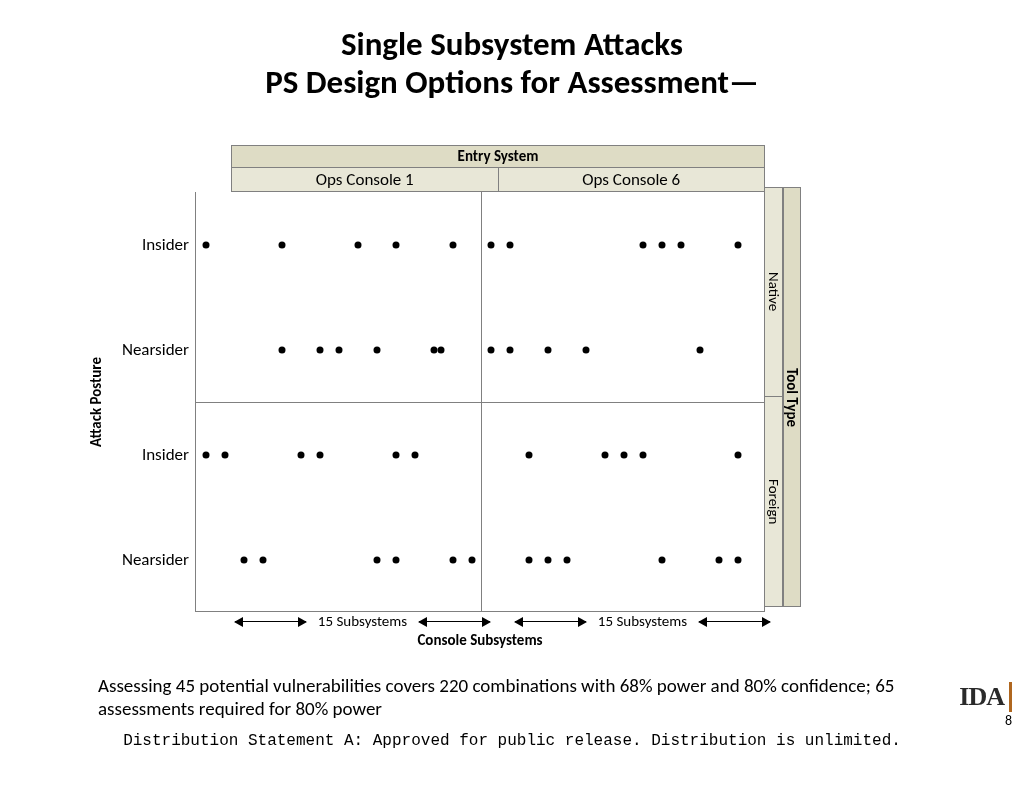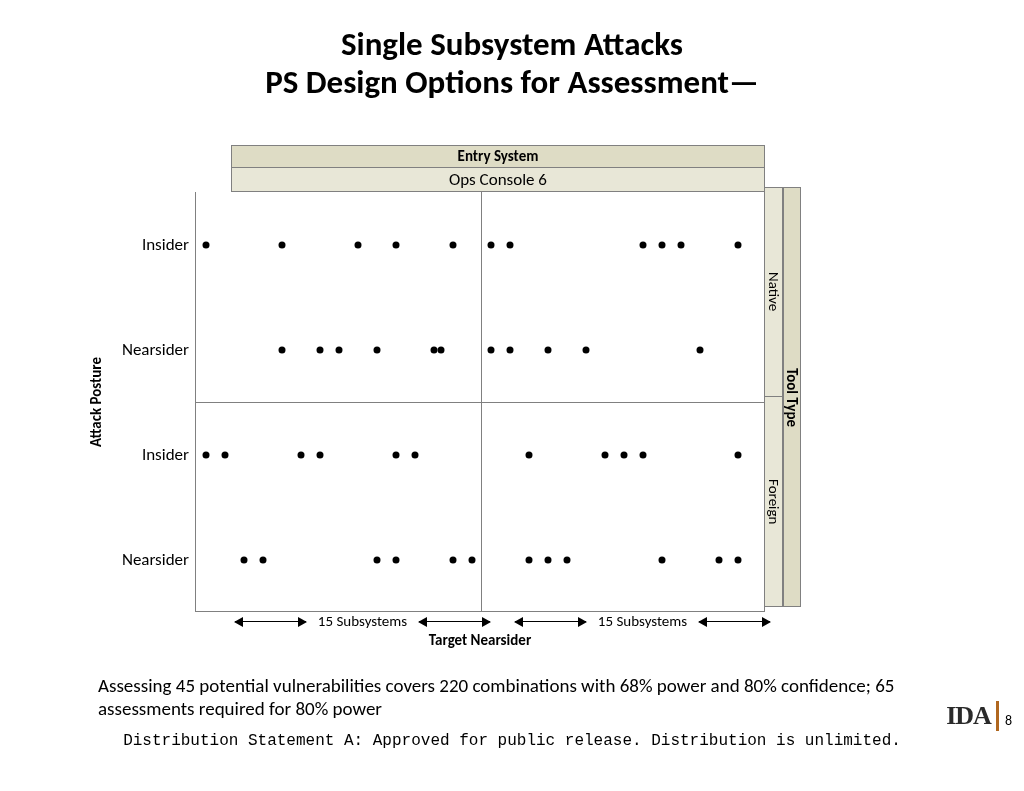--- a/index.html
+++ b/index.html
@@ -211,21 +211,21 @@
     font-family: Liberation Mono, monospace;
   }
 
   
   .logo-block {
     position: absolute;
     right: 12px;
     bottom: 60px;
     display: flex;
     align-items: flex-end;
-    gap: 6px;
+    flex-direction: column;
   }
   .ida-logo {
     font-family: Georgia, "Times New Roman", serif;
     font-size: 26px;
     font-weight: 700;
     color: #2a2a2a;
     letter-spacing: -1px;
     position: relative;
     padding-right: 5px;
     border-right: 3px solid #b0671f;
@@ -238,20 +238,21 @@
 <div class="title-block">
   <div class="title-line">Single Subsystem Attacks</div>
   <div class="title-line">PS Design Options for Assessment—</div>
 </div>
 
 <div class="chart-wrap">
 
   <div class="top-headers">
     <div class="hdr-entry">Entry System</div>
     <div class="hdr-ops-row">
+      <div class="hdr-ops-cell">Ops Console 1</div>
       <div class="hdr-ops-cell">Ops Console 6</div>
     </div>
   </div>
 
   <div class="plot-row">
     <div class="left-labels">
       <div class="y-axis-title">Attack Posture</div>
       <div class="row-label" style="top:52px">Insider</div>
       <div class="row-label" style="top:157px">Nearsider</div>
       <div class="row-label" style="top:262px">Insider</div>
@@ -325,21 +326,21 @@
     <div class="arrow-group ag-left" style="left:40px">
       <div class="arrow-line"></div>
       <span>15 Subsystems</span>
       <div class="arrow-line"></div>
     </div>
     <div class="arrow-group ag-right" style="left:320px">
       <div class="arrow-line"></div>
       <span>15 Subsystems</span>
       <div class="arrow-line"></div>
     </div>
-    <div class="x-axis-title">Target Nearsider</div>
+    <div class="x-axis-title">Console Subsystems</div>
   </div>
 
 </div>
 
 <div class="assess-text">Assessing 45 potential vulnerabilities covers 220 combinations with 68% power and 80% confidence; 65 assessments required for 80% power</div>
 <div class="dist-text">Distribution Statement A:  Approved for public release.  Distribution is unlimited.</div>
 
 <div class="logo-block">
   <div class="ida-logo">IDA</div>
   <div class="page-num">8</div>

